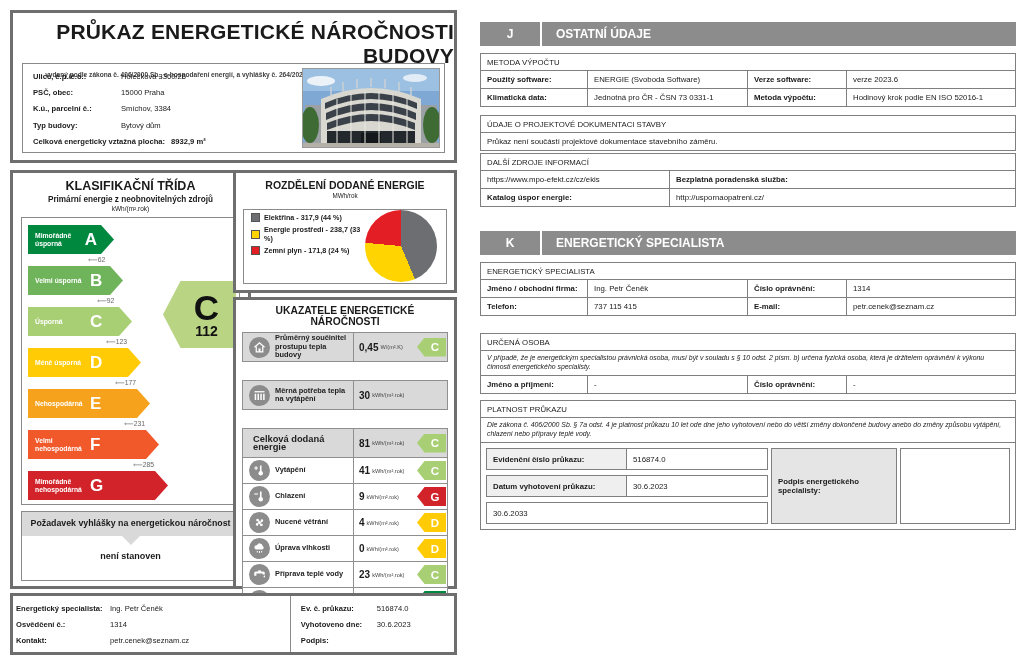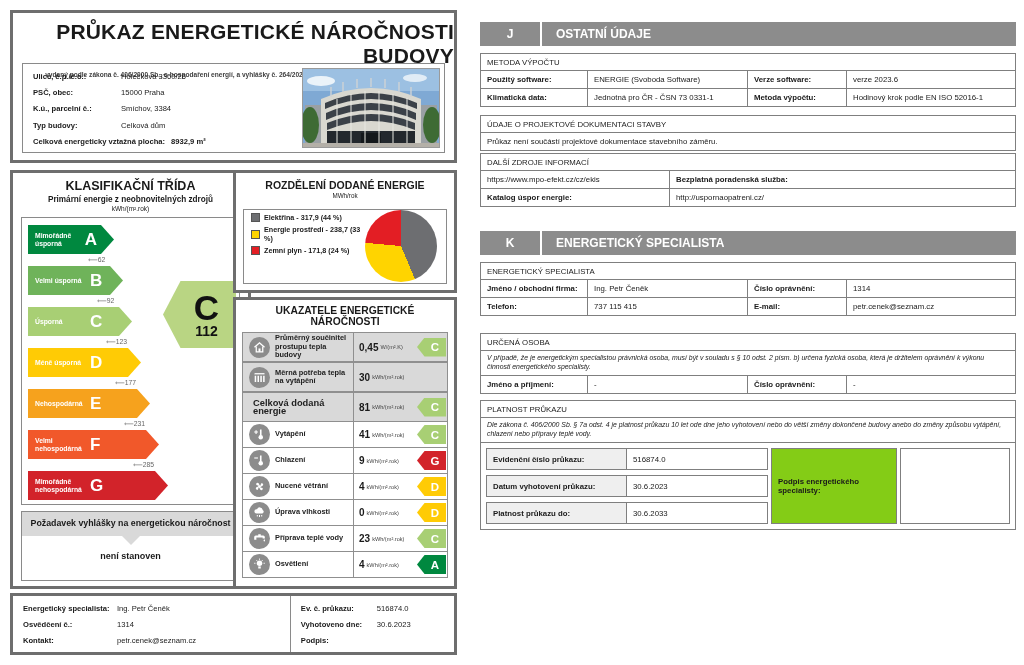--- a/index.html
+++ b/index.html
@@ -43,33 +43,33 @@
   .pie-inner{position:absolute;left:7px;right:7px;top:36px;bottom:6px;border:1px solid #8a8a8a;display:flex;align-items:flex-start}
   .legend{padding-left:7px;font-size:7.2px;font-weight:bold}
   .leg-row{display:flex;align-items:center;margin:3px 0}
   .swatch{width:9px;height:9px;border:1px solid #555;margin-right:4px;flex:none}
   .pie{width:72px;height:72px;border-radius:50%;margin-left:auto;margin-right:9px;flex:none}
   
   .ind{left:233px;top:297px;width:224px;height:292px;padding:5px 6px}
   .i-title{text-align:center;font-weight:bold;font-size:10.3px;margin-bottom:5px}
   .irow{display:flex;align-items:center;border:1px solid #8f8f8f;height:30px;background:#fff;position:relative}
   .irow.shaded{background:#d9d9d9}
-  .irow.gap{margin-bottom:0}
+  .irow.gap{margin-bottom:18px}
   .irow.stack{margin-top:-1px;height:27px}
   .icircle{width:21px;height:21px;border-radius:50%;background:#8c8c8c;margin:0 5px 0 6px;flex:none;display:flex;align-items:center;justify-content:center}
   .ilabel{flex:1;font-size:7.4px;font-weight:bold;color:#222;line-height:8.4px;padding-right:2px}
   .ilabel.big{font-size:9.3px;padding-left:10px}
   .ival{width:64px;flex:none;align-self:stretch;border-left:1px solid #8f8f8f;display:flex;align-items:center;justify-content:flex-start;padding-left:5px}
   .inum{font-weight:bold;font-size:10px}
   .iunit{font-size:5.6px;color:#444;margin-left:2px}
   .cls-arrow{width:29px;height:19px;flex:none;clip-path:polygon(100% 0,100% 100%,26% 100%,0 50%,26% 0);color:#fff;font-weight:bold;font-size:11.5px;display:flex;align-items:center;justify-content:center;padding-left:7px;margin-right:1px}
   .cls-spacer{width:30px;flex:none}
   
   .foot{left:10px;top:593px;width:447px;height:62px;display:flex}
-  .f-left{width:63%;padding:8px 0 0 10px;border-right:1px solid #8a8a8a}
+  .f-left{width:63%;padding:8px 0 0 3px;border-right:1px solid #8a8a8a}
   .f-right{flex:1;padding:8px 0 0 10px}
   .f-row{display:flex;font-size:7.6px;margin-bottom:7px}
   .f-row .flabel{width:94px}
   .f-right .f-row .flabel{width:76px}
   
   .sec-hdr{position:absolute;left:480px;width:536px;height:24px;background:#8c8c8c;color:#fff;display:flex;font-weight:bold;font-size:12px}
   .sec-letter{width:62px;display:flex;align-items:center;justify-content:center;border-right:2px solid #fff}
   .sec-title{display:flex;align-items:center;padding-left:14px}
   .rtable{position:absolute;left:480px;width:536px;border:1px solid #7f7f7f;background:#fff;font-size:7.8px}
   .ttl{font-weight:normal;padding:4px 6px 3px;font-size:7.8px}
@@ -80,21 +80,21 @@
   .c + .c{border-left:1px solid #7f7f7f}
   .lab{font-weight:bold}
   .note{padding:3px 6px 4px;font-size:6.9px;font-style:italic;line-height:8.6px;border-top:1px solid #7f7f7f}
   .plain-row{padding:4px 6px;border-top:1px solid #7f7f7f}
   
   .pl-body{display:flex;border-top:1px solid #7f7f7f;padding:5px;gap:3px}
   .pl-rows{width:282px;display:flex;flex-direction:column;gap:5px}
   .pl-row{display:flex;border:1px solid #7f7f7f}
   .pl-lab{width:140px;background:#efefef;font-weight:bold;border-right:1px solid #7f7f7f;padding:6px 6px 5px}
   .pl-val{flex:1;padding:6px 6px 5px}
-  .pl-sig{width:126px;border:1px solid #7f7f7f;background:#84cc16;font-weight:bold;padding:6px;display:flex;align-items:center;line-height:9.6px}
+  .pl-sig{width:126px;border:1px solid #7f7f7f;background:#e5e5e5;font-weight:bold;padding:6px;display:flex;align-items:center;line-height:9.6px}
   .pl-empty{flex:1;border:1px solid #7f7f7f;background:#fff}
   svg{display:block}
 </style>
 </head>
 <body>
 
 <div class="panel hdr">
   <div class="hdr-title">PRŮKAZ ENERGETICKÉ NÁROČNOSTI BUDOVY</div>
   <div class="hdr-sub">vydaný podle zákona č. 406/2000 Sb., o hospodaření energií, a vyhlášky č. 264/2020 Sb., o energetické náročnosti budov</div>
   <div class="hdr-inner">
@@ -106,21 +106,21 @@
       <div class="frow">
           <span class="flabel">PSČ, obec:</span>
           <span class="fval">15000 Praha</span>
         </div>
       <div class="frow">
           <span class="flabel">K.ú., parcelní č.:</span>
           <span class="fval">Smíchov, 3384</span>
         </div>
       <div class="frow">
           <span class="flabel">Typ budovy:</span>
-          <span class="fval">Celková dům</span>
+          <span class="fval">Bytový dům</span>
         </div>
       <div class="frow">
           <span class="flabel">Celková energeticky vztažná plocha:</span>
           <span class="fval">8932,9 m²</span>
         </div>
     </div>
     <div class="photo">
       <svg width="136" height="84" viewBox="0 0 136 84">
         <rect x="0" y="0" width="136" height="84" fill="#7fa9d4"></rect>
         <rect x="0" y="0" width="136" height="22" fill="#9cc0e2"></rect>
@@ -489,20 +489,19 @@
     <div class="pl-rows">
       <div class="pl-row">
           <span class="pl-lab">Evidenční číslo průkazu:</span>
           <span class="pl-val">516874.0</span>
         </div>
       <div class="pl-row">
           <span class="pl-lab">Datum vyhotovení průkazu:</span>
           <span class="pl-val">30.6.2023</span>
         </div>
       <div class="pl-row">
-          <span class="pl-lab">Platnost průkazu do:</span>
           <span class="pl-val">30.6.2033</span>
         </div>
     </div>
     <div class="pl-sig">Podpis energetického specialisty:</div>
     <div class="pl-empty"></div>
   </div>
 </div>
 
 </body></html>

